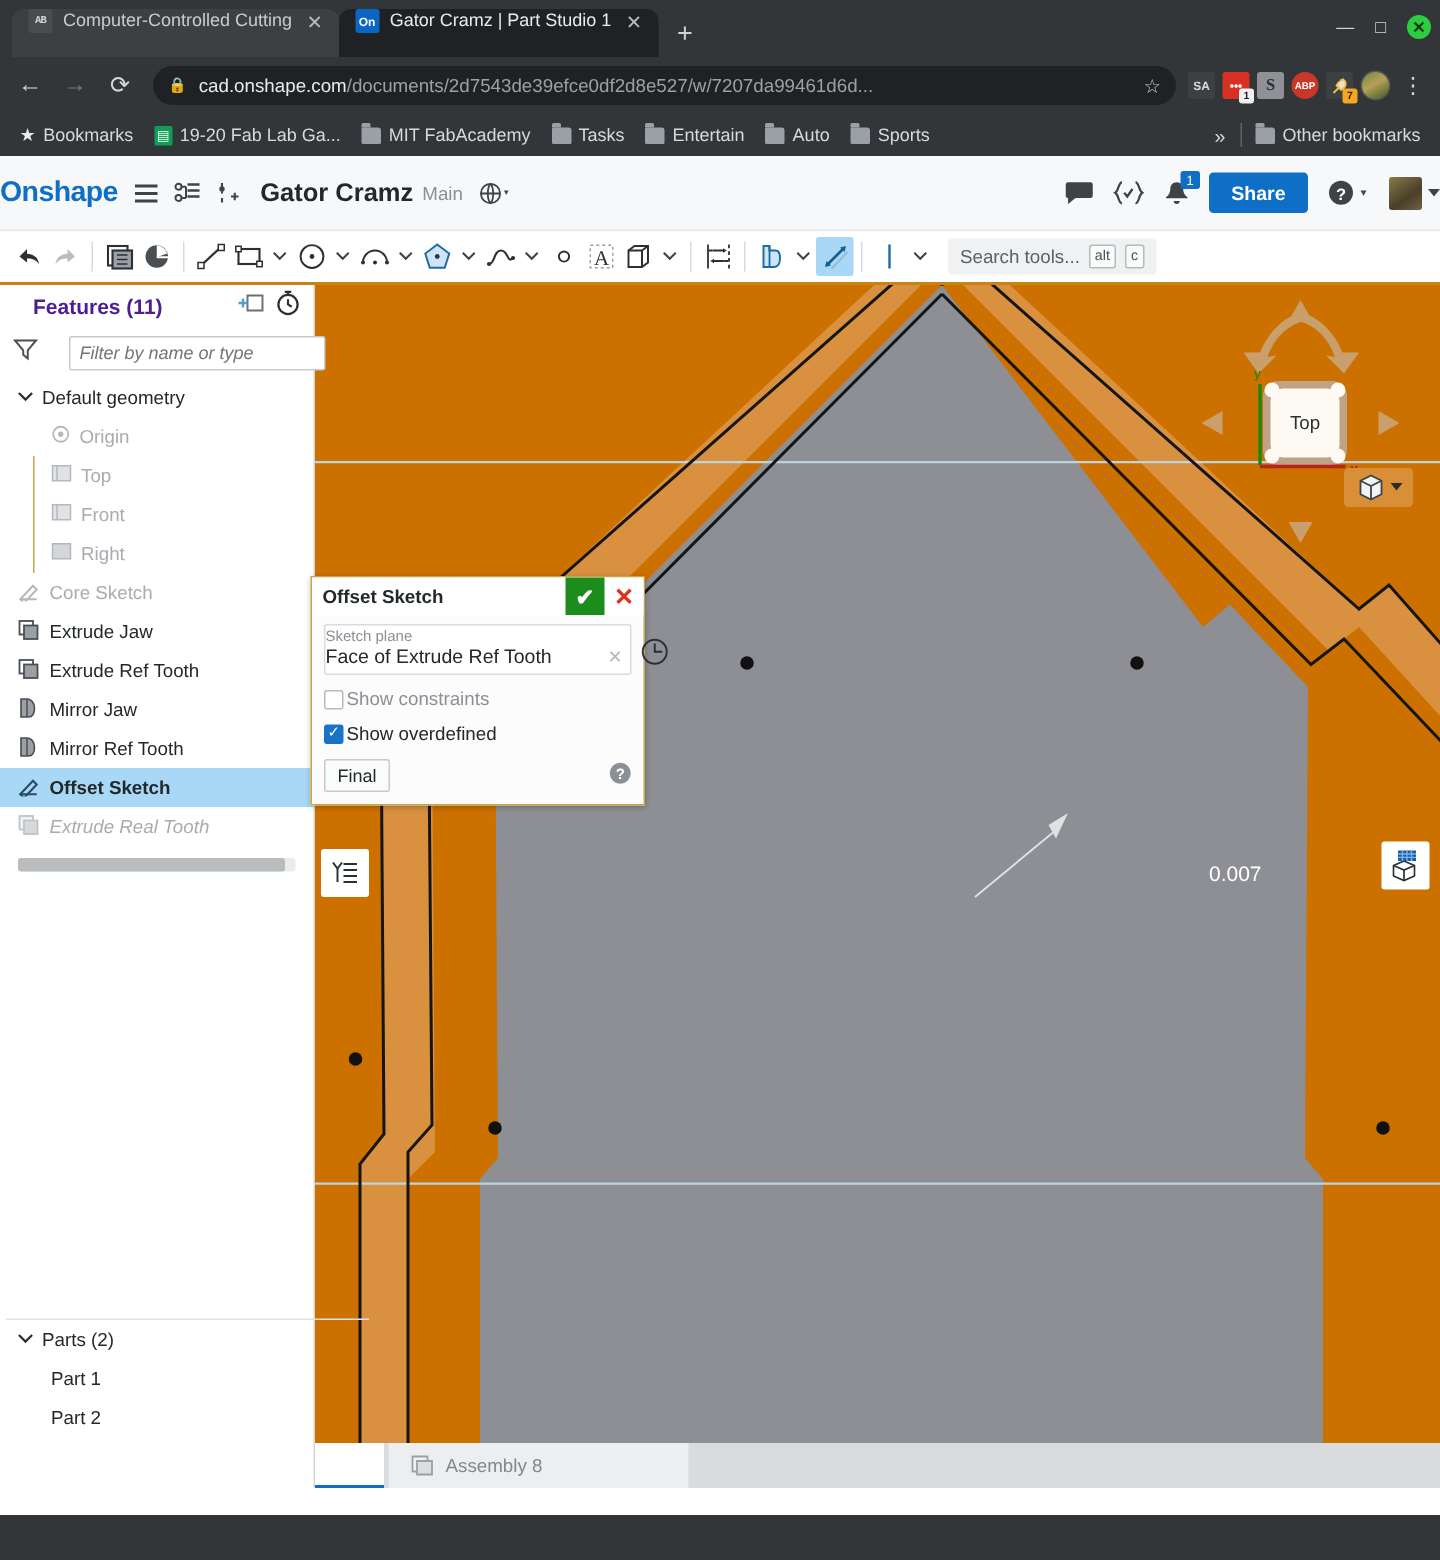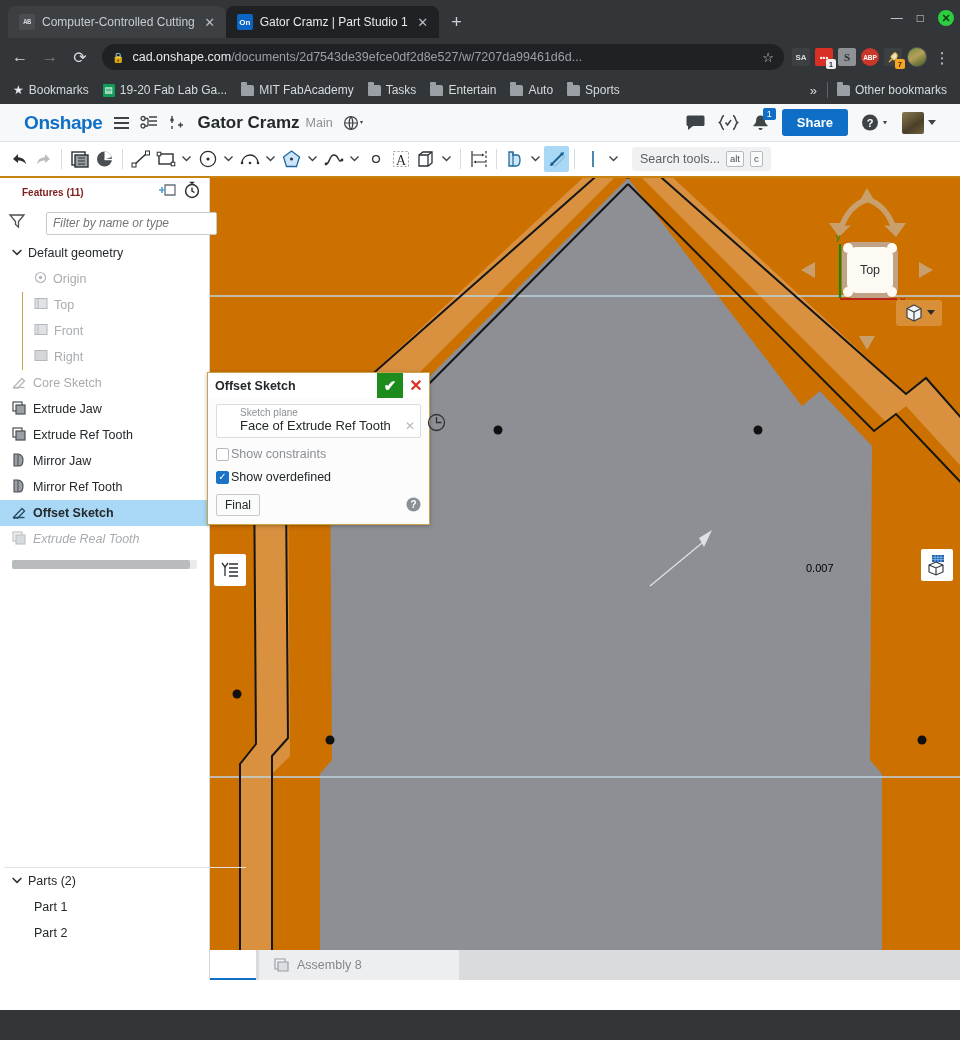--- a/index.html
+++ b/index.html
@@ -11,21 +11,21 @@
   }
 
   
   #browser-chrome { width: 960px; background: #323639; }
 
   #tab-strip {
     height: 38px; display: flex; align-items: flex-end;
     padding-left: 8px; position: relative;
   }
   .btab {
-    height: 32px; display: flex; align-items: center;
+    height: 32px; display: flex; 
     padding: 0 8px 0 11px; border-radius: 8px 8px 0 0;
     font-size: 12px; color: #c8ccd0; gap: 7px;
     max-width: 232px; position: relative;
   }
   .btab.inactive { background: #3c4043; }
   .btab.active { background: #202124; color: #e8eaed; }
   .btab-favicon {
     width: 16px; height: 16px; flex: 0 0 16px;
     display: flex; align-items: center; justify-content: center;
     font-size: 8px; font-weight: bold; border-radius: 2px;
@@ -115,22 +115,22 @@
     display: flex; align-items: center; justify-content: center;
     color: #fff; font-size: 9px; flex: 0 0 12px;
   }
   #bmk-overflow { color: #d6dadd; font-size: 13px; padding: 0 6px; }
   #bmk-div { width: 1px; height: 16px; background: #5f6368; }
 
   
   #app { width: 960px; height: 906px; background: #fff; position: relative; }
 
   #os-header {
-    height: 38px; background: #f7f8f9; display: flex; align-items: center;
-    padding: 0 24px; gap: 10px; border-bottom: 1px solid #e3e5e8;
+    height: 50px; background: #f7f8f9; display: flex; align-items: center;
+    padding: 0 0; gap: 10px; border-bottom: 1px solid #e3e5e8;
   }
   #os-logo { font-size: 19px; font-weight: bold; color: #0f6fc6; letter-spacing: -0.4px; }
   .hdr-ico { color: #3d4347; display: flex; align-items: center; justify-content: center; }
   #doc-title { font-size: 17px; font-weight: bold; color: #23282b; margin-left: 4px; }
   #doc-branch { font-size: 12.5px; color: #8b9096; margin-left: -4px; }
   #hdr-spacer { flex: 1 1 auto; }
   #hdr-right { display: flex; align-items: center; gap: 13px; }
   #share-btn {
     background: #0f6fc6; color: #fff; font-size: 13px; font-weight: bold;
     padding: 6px 15px; border-radius: 3px;
@@ -167,21 +167,21 @@
   }
 
   #os-body { position: relative; height: 802px; width: 960px; }
 
   
   #feature-panel {
     position: absolute; left: 0; top: 0; width: 210px; height: 802px;
     background: #fff; border-right: 1px solid #d4d7da; z-index: 20;
   }
   #ft-head { height: 28px; display: flex; align-items: center; padding: 0 8px; gap: 6px; }
-  #ft-title { font-size: 10px; font-weight: bold; color: #7f1d1d; flex: 1 1 auto; padding-left: 14px; }
+  #ft-title { font-size: 14px; font-weight: bold; color: #4c1d95; flex: 1 1 auto; padding-left: 14px; }
   #ft-filterrow { height: 34px; display: flex; align-items: center; padding: 0 8px; gap: 20px; }
   #ft-filter-input {
     flex: 1 1 auto; height: 23px; border: 1px solid #c7cacd; border-radius: 2px;
     font-size: 12px; font-style: italic; color: #8b9096; padding: 0 6px;
     font-family: "Liberation Sans", sans-serif; background: #fff;
   }
   .ft-row {
     height: 26px; display: flex; align-items: center; gap: 6px;
     padding-left: 12px; font-size: 12.5px; color: #23282b; position: relative;
   }
@@ -204,22 +204,22 @@
   #parts-sec { position: absolute; left: 0; bottom: 0; width: 250px; }
   #parts-divider { height: 1px; background: #dfe1e3; margin: 0 4px; }
 
   
   #viewport {
     position: absolute; left: 210px; top: 0; right: 0; height: 802px;
     background: #cc7000; overflow: hidden;
   }
   #viewport svg { display: block; }
   #dim-label {
-    position: absolute; left: 596px; top: 384px; font-size: 11px;
-    color: #000000; font-family: "Liberation Sans", sans-serif;
+    position: absolute; left: 596px; top: 384px; font-size: 14px;
+    color: #ffffff; font-family: "Liberation Sans", sans-serif;
   }
 
   
   #viewcube-wrap { position: absolute; left: 575px; top: 0px; width: 165px; height: 175px; }
   .vc-label {
     position: absolute; left: 0; top: 0; width: 100%; height: 100%;
     display: flex; align-items: center; justify-content: center;
     font-size: 12.5px; color: #2b3033;
   }
 
@@ -248,21 +248,21 @@
   #dlg-ok {
     width: 26px; height: 25px; background: #1d8c1d; color: #fff;
     display: flex; align-items: center; justify-content: center; font-size: 15px; font-weight: bold;
   }
   #dlg-cancel {
     width: 26px; height: 25px; color: #e03020;
     display: flex; align-items: center; justify-content: center; font-size: 16px; font-weight: bold;
   }
   #dlg-body { padding: 6px 8px 8px 8px; }
   #sp-field {
-    border: 1px solid #d9dbdd; border-radius: 2px; padding: 2px 5px 4px 23px; background: #fff;
+    border: 1px solid #d9dbdd; border-radius: 2px; padding: 2px 5px 4px 0; background: #fff;
     position: relative;
   }
   #sp-label { font-size: 10px; color: #8b9096; }
   #sp-valrow { display: flex; align-items: center; }
   #sp-value { font-size: 13px; color: #23282b; flex: 1 1 auto; }
   #sp-clear { font-size: 12px; color: #b6babd; padding-left: 4px; }
   #sp-history { position: absolute; right: -26px; top: 8px; }
   .dlg-check { display: flex; align-items: center; gap: 2px; margin-top: 9px; font-size: 12.5px; }
   .cbox {
     width: 13px; height: 13px; border: 1px solid #b6babd; border-radius: 2px;

